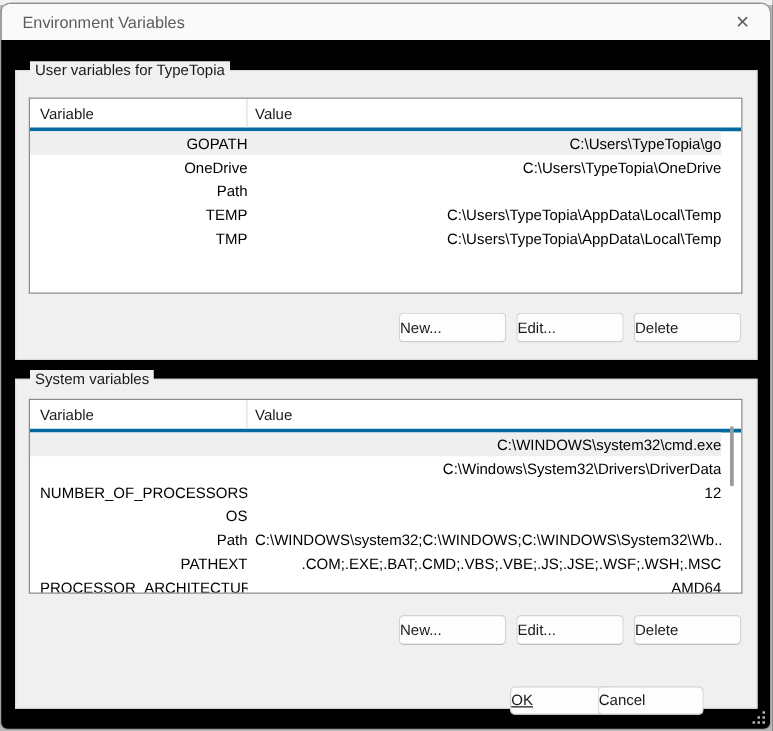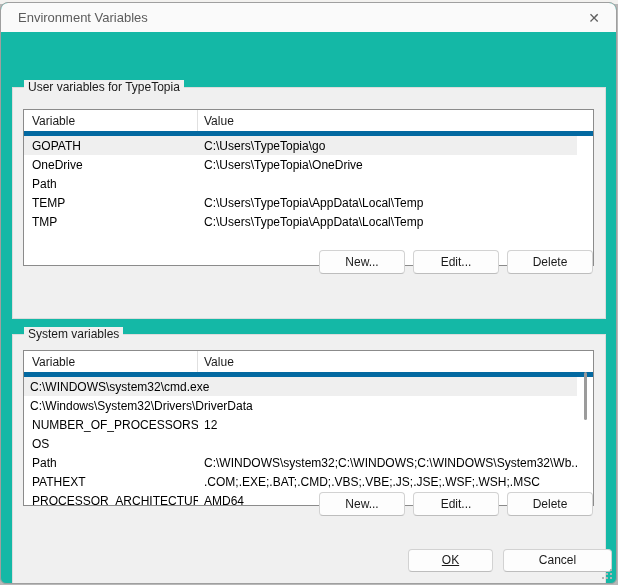--- a/index.html
+++ b/index.html
@@ -2,53 +2,53 @@
 <html><head>
 <meta charset="utf-8">
 <style>
   * { box-sizing: border-box; margin: 0; padding: 0; }
   html,body { width:618px; height:585px; overflow:hidden;
     font-family:"Liberation Sans","DejaVu Sans",sans-serif;
     background:#b8b8b8; }
   .backdrop-strip { position:absolute; top:0; left:0; width:618px; height:4px; background:#f2f1ef; }
 
   .dialog { position:absolute; top:2px; left:0; width:617px; height:582px;
-    background:#14b8a6; border:1px solid #9f9f9f;
+    background:#000000; border:1px solid #9f9f9f;
     border-radius:8px 8px 6px 6px; overflow:hidden; }
 
   .titlebar { position:absolute; top:0; left:0; right:0; height:29px;
     background:#fafafa; display:flex; align-items:center; }
   .title { padding-left:17px; font-size:13px; color:#5c5c5c; }
   .close-btn { position:absolute; right:0; top:0; width:44px; height:29px;
     display:flex; align-items:center; justify-content:center;
     font-size:14px; color:#5f5f5f; cursor:pointer; }
 
-  .groupbox { position:absolute; border:1px solid #dcdcdc; background:#f0f0f0;margin-top:31px; }
+  .groupbox { position:absolute; border:1px solid #dcdcdc; background:#f0f0f0; }
   .groupbox-label { position:absolute; top:-8px; left:11px; background:#f0f0f0;
     padding:0 4px; font-size:12px; color:#1a1a1a; line-height:15px; }
 
   .listview { position:absolute; background:#ffffff; border:1px solid #8b8b8b; overflow:hidden; }
   .lv-header { display:flex; height:26px; align-items:center; font-size:12px; color:#1a1a1a;
-    border-bottom:5px solid #0369a1; position:relative; }
+    border-bottom:3px solid #0369a1; position:relative; }
   .lv-header .hvar { width:174px; padding-left:8px; border-right:1px solid #e0e0e0;
     height:100%; display:flex; align-items:center; }
   .lv-header .hval { flex:1; padding-left:6px; }
   .lv-rows { position:relative; }
   .lv-row { display:flex; height:19px; align-items:center; font-size:12px; color:#000;
-    white-space:nowrap; margin-right:16px; }
+    white-space:nowrap; margin-right:16px;text-align:right; }
   .lv-row.selected { background:#efefef; }
   .lv-row .cvar { width:174px; padding-left:8px; overflow:hidden; flex:none; }
   .lv-row .cval { flex:1; padding-left:6px; overflow:hidden; }
 
   .scroll-thumb { position:absolute; width:3px; height:48px; right:6px; top:21px;
     background:#9b9b9b; border-radius:2px; }
 
   .btn { position:absolute; width:86px; height:24px; background:#fdfdfd;
     border:1px solid #d2d2d2; border-bottom-color:#bdbdbd; border-radius:4px;
-    font-size:12px; color:#1a1a1a; text-align:center; line-height:22px; cursor:pointer; }
+    font-size:12px; color:#1a1a1a; text-align:left; line-height:22px; cursor:pointer; }
 
   .grip { position:absolute; right:3px; bottom:3px; width:13px; height:13px; }
   .grip i { position:absolute; width:2px; height:2px; background:#b3b3b3; }
   .grip i:nth-child(1){ right:1px; bottom:9px; }
   .grip i:nth-child(2){ right:5px; bottom:5px; }
   .grip i:nth-child(3){ right:1px; bottom:5px; }
   .grip i:nth-child(4){ right:9px; bottom:1px; }
   .grip i:nth-child(5){ right:5px; bottom:1px; }
   .grip i:nth-child(6){ right:1px; bottom:1px; }
 </style>
@@ -137,21 +137,21 @@
       </div>
       <div class="scroll-thumb"></div>
     </div>
   </div>
 
   <button class="btn" style="left:318px; top:489px;">New...</button>
   <button class="btn" style="left:412px; top:489px;">Edit...</button>
   <button class="btn" style="left:506px; top:489px;">Delete</button>
 
   <button class="btn" style="left:407px; top:546px; width:85px; height:23px; line-height:21px;text-decoration:underline;">OK</button>
-  <button class="btn" style="left:502px; top:546px; width:109px; height:23px; line-height:21px;">Cancel</button>
+  <button class="btn" style="left:477px; top:546px; width:85px; height:23px; line-height:21px;">Cancel</button>
 
   <div class="grip">
     <i></i>
       <i></i>
       <i></i>
       <i></i>
       <i></i>
       <i></i>
   </div>
 </div>

